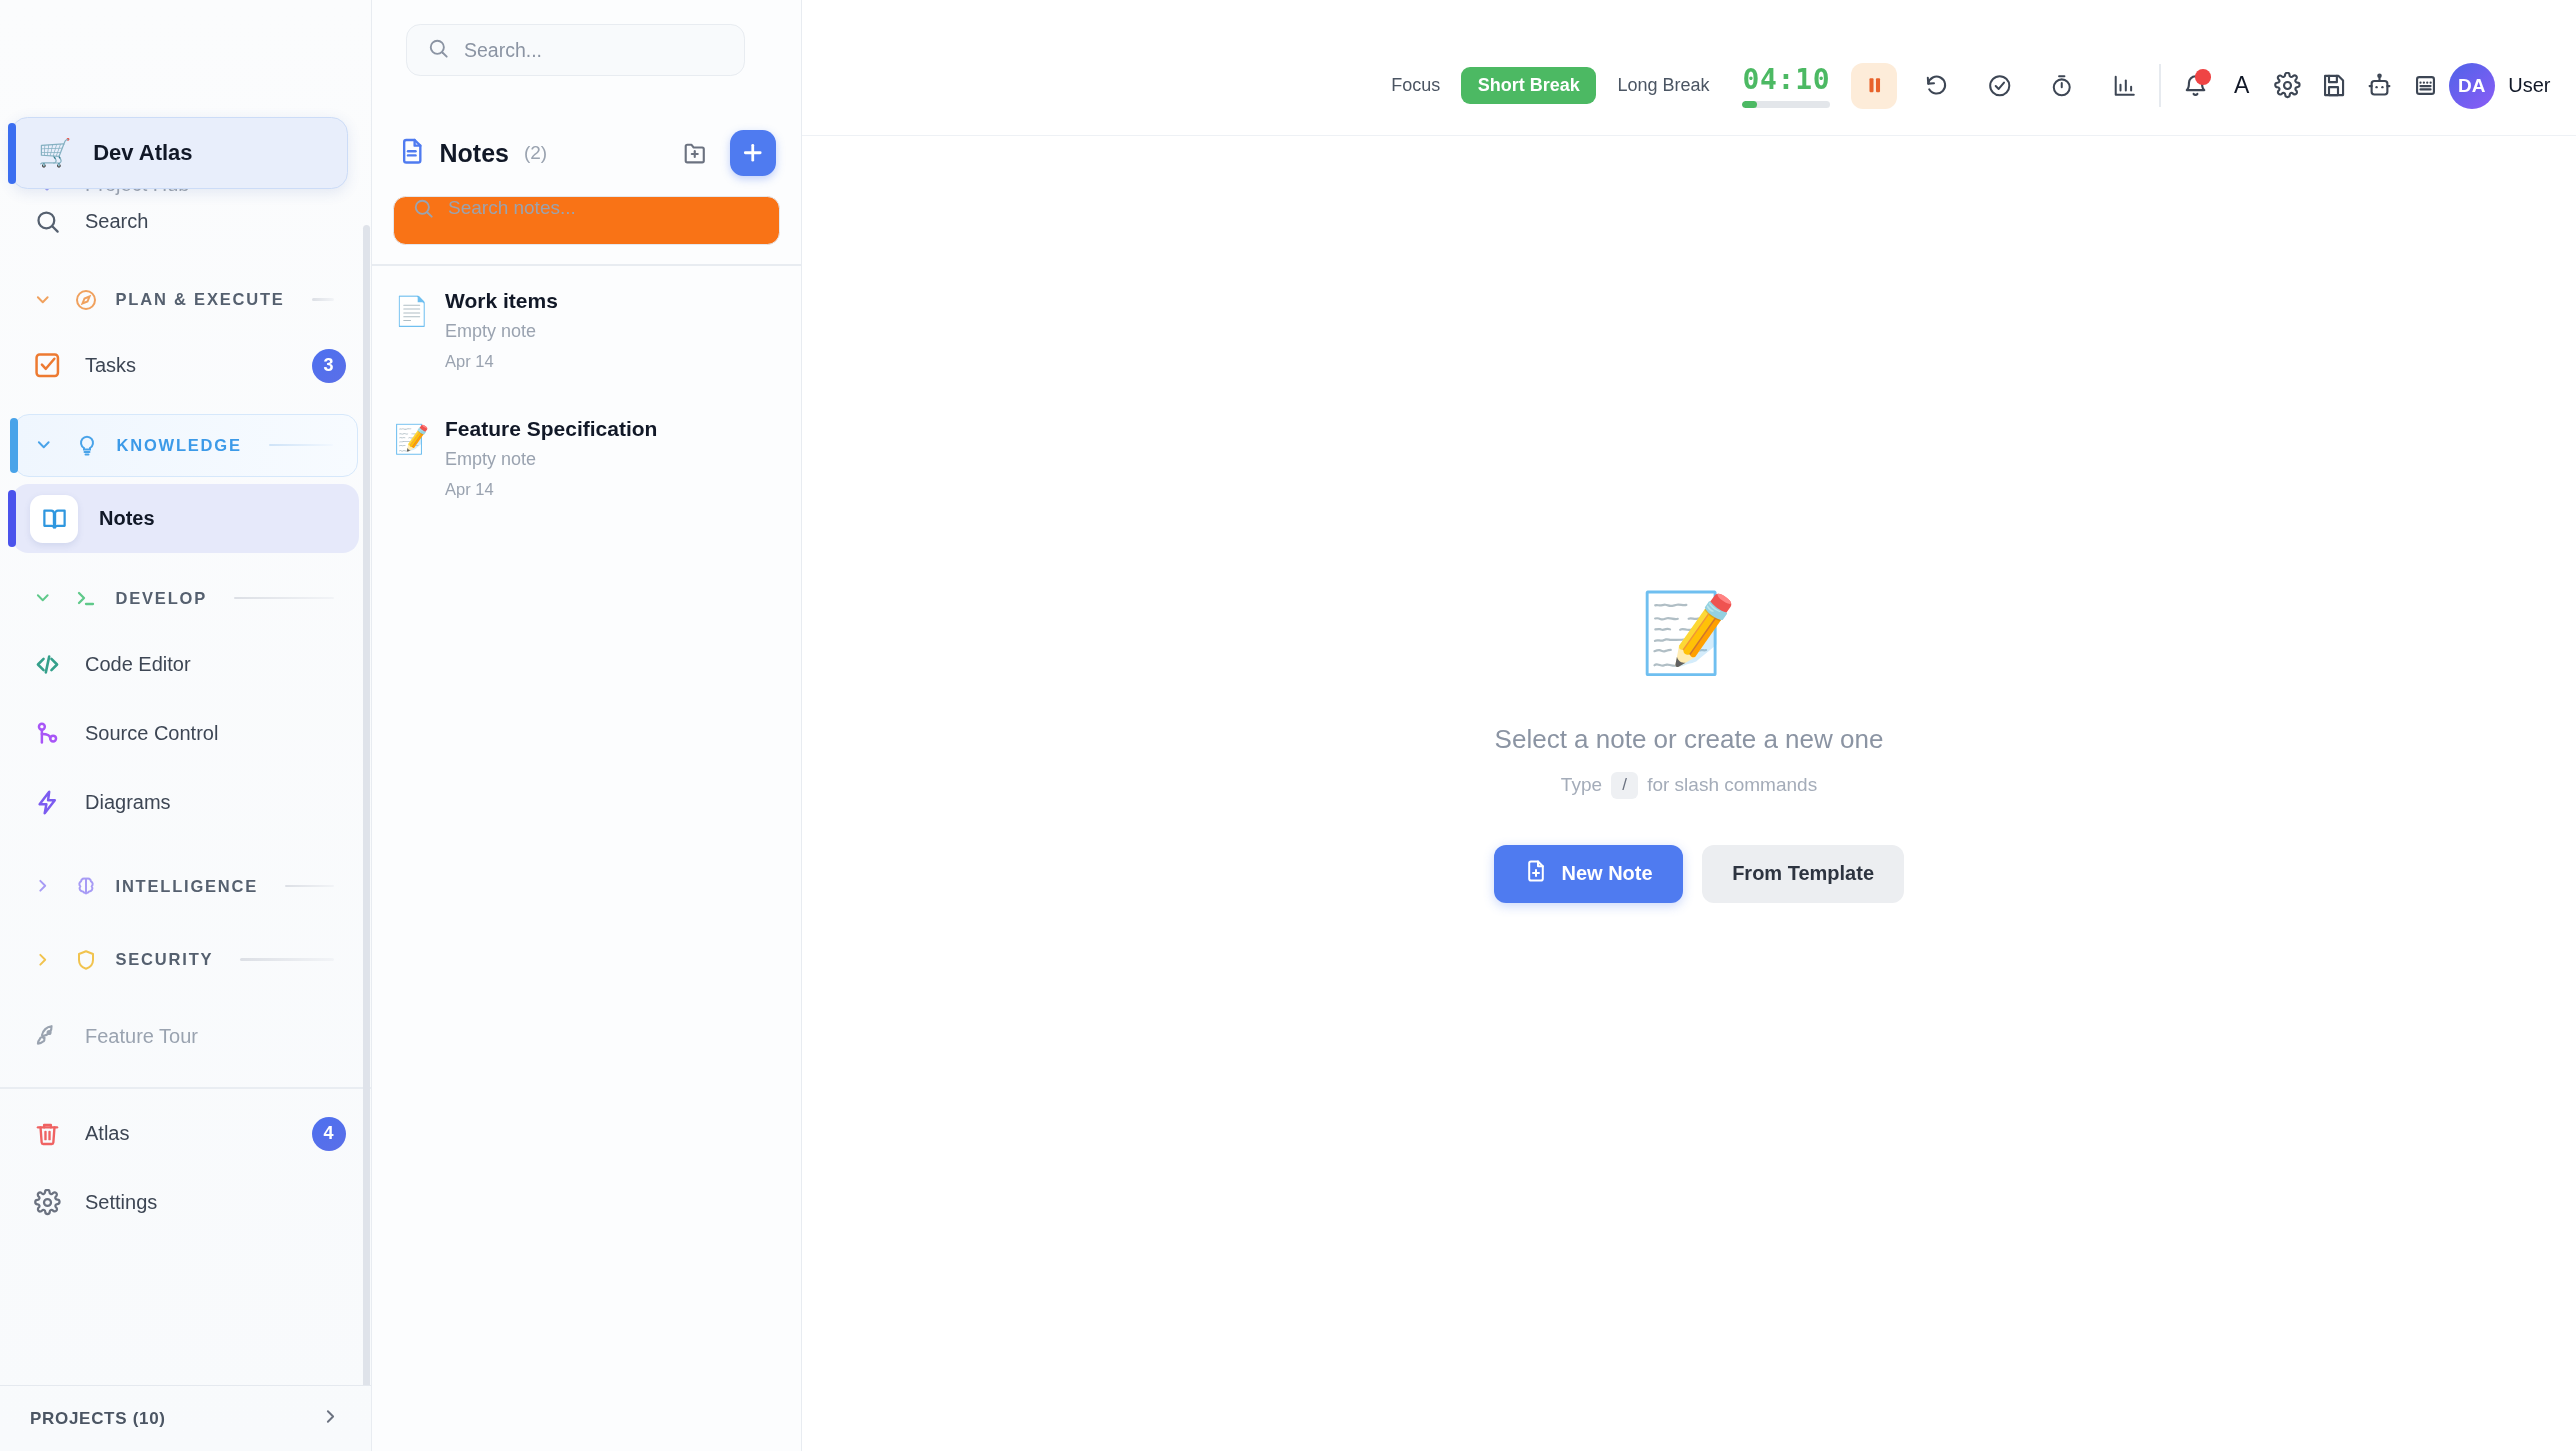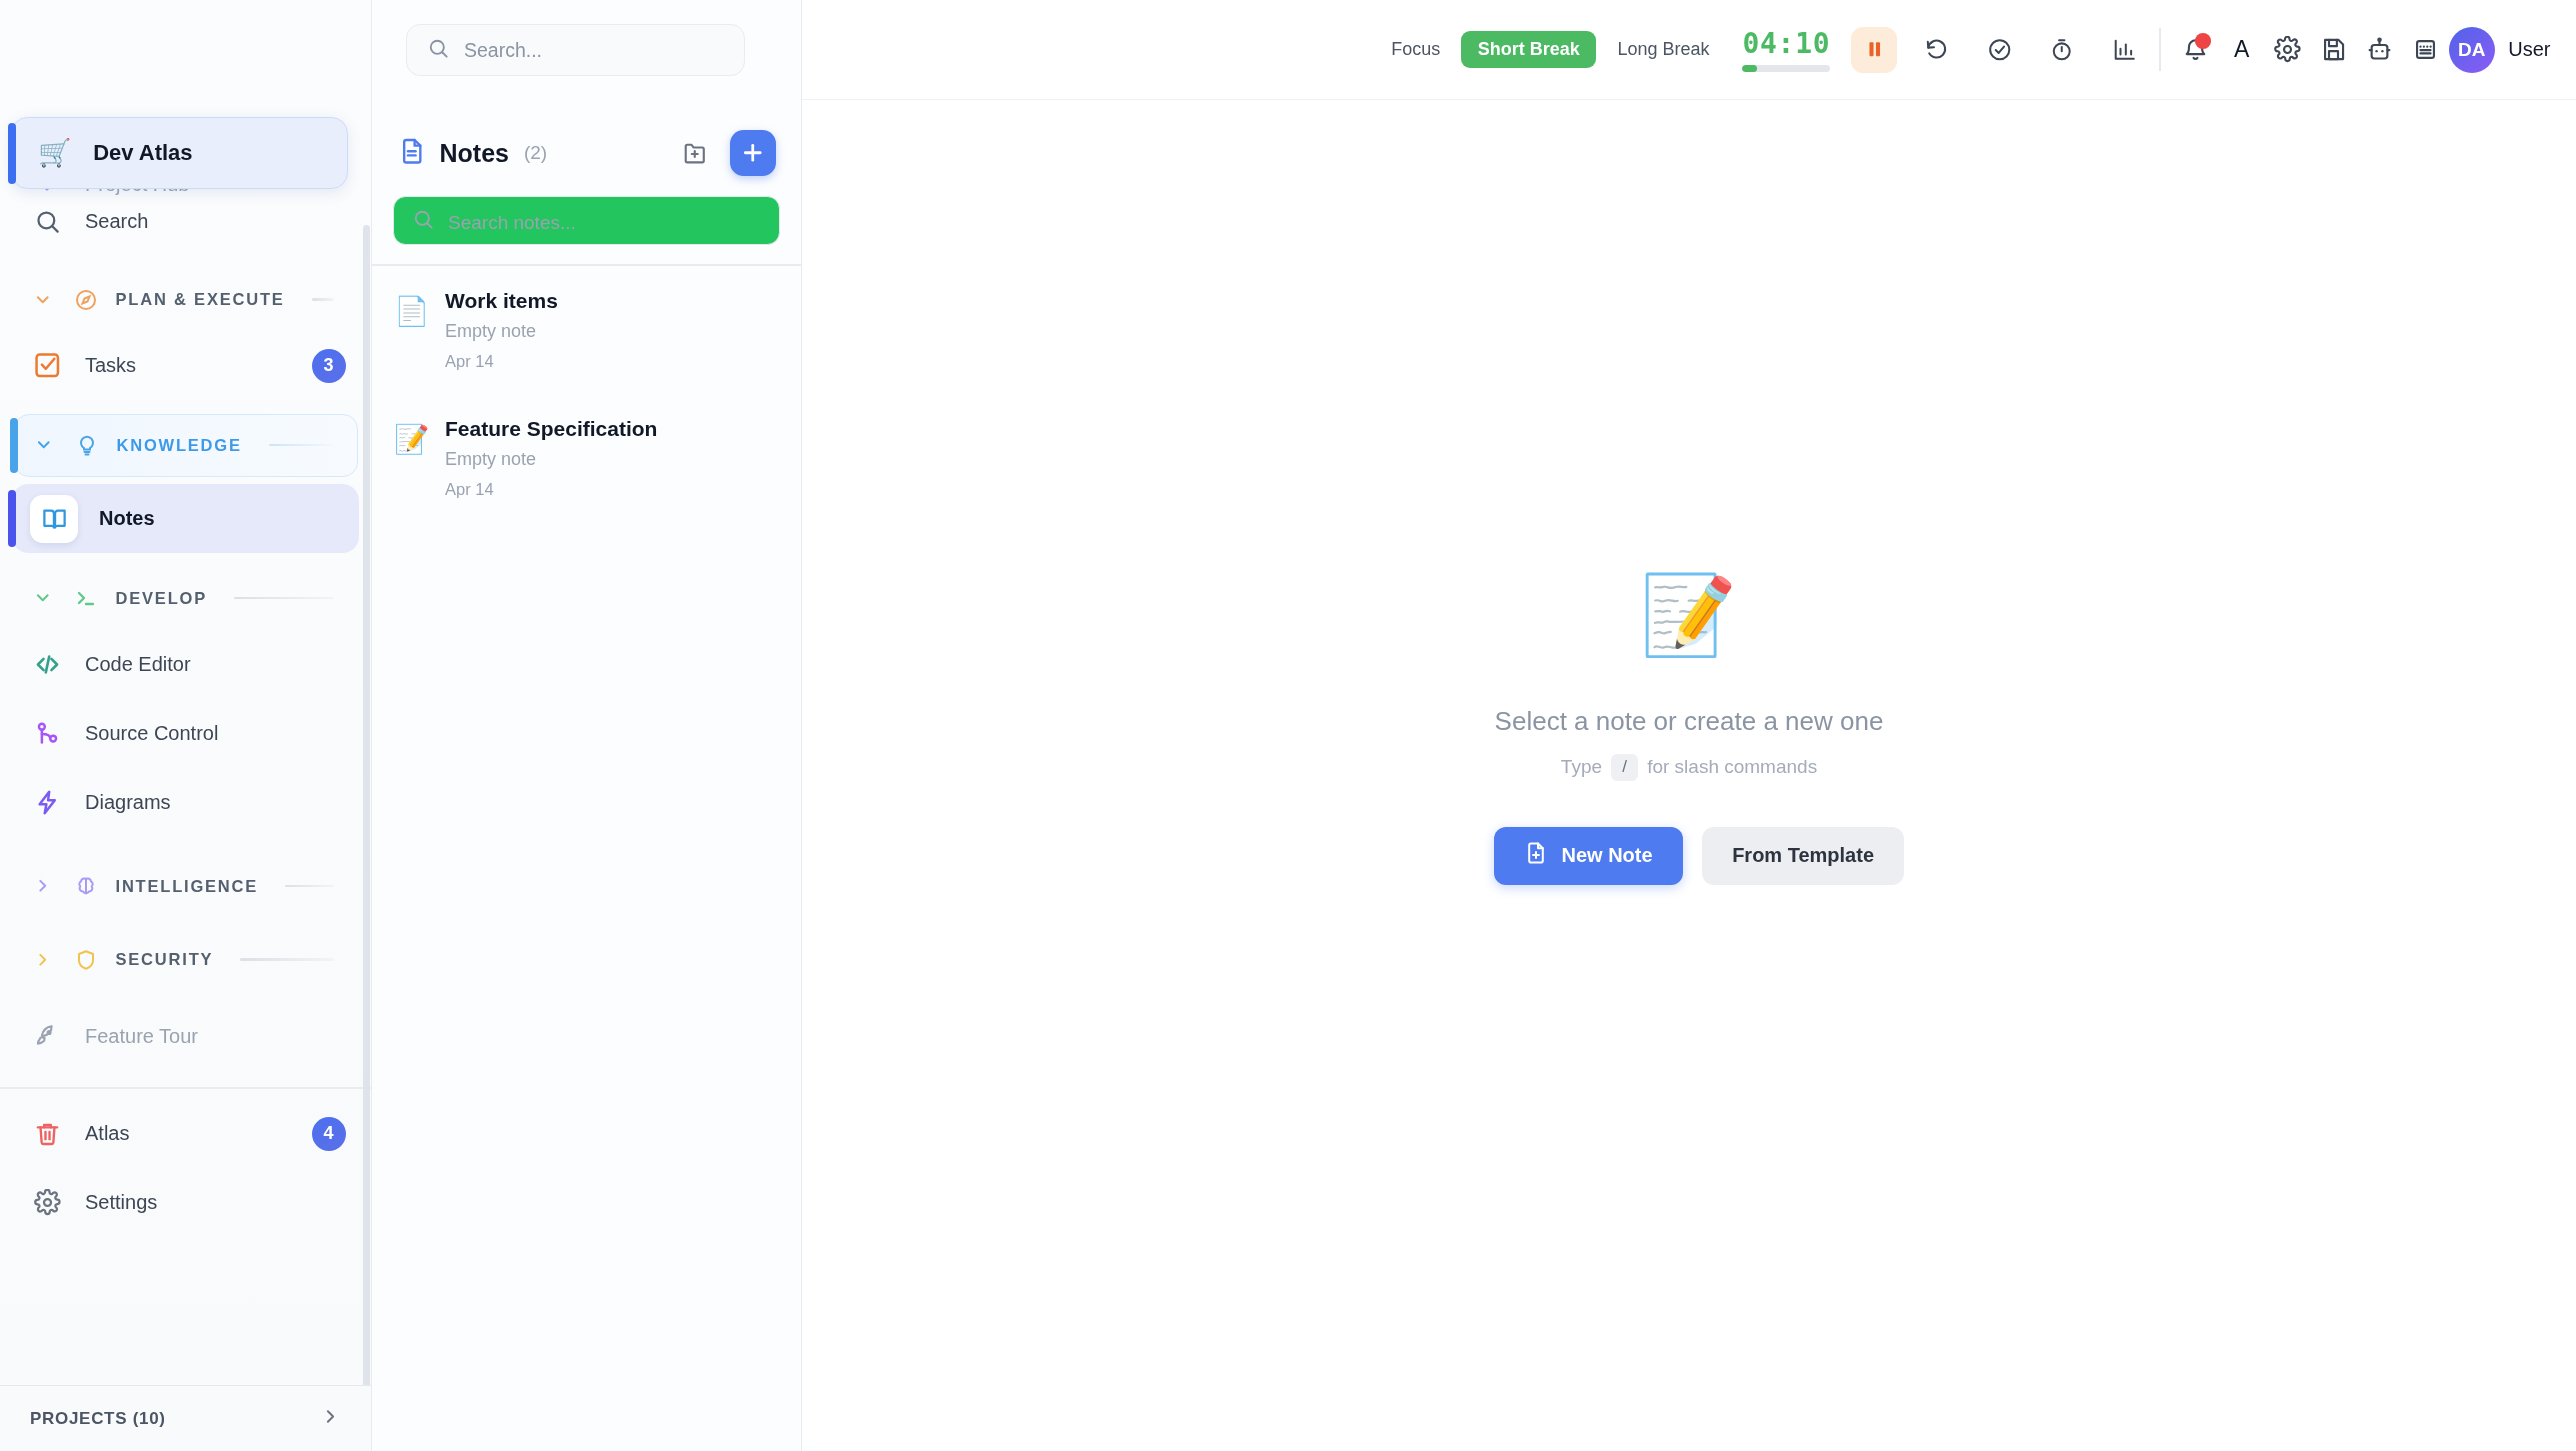--- a/index.html
+++ b/index.html
@@ -95,34 +95,34 @@
   
   #notelist { width:430px; flex:0 0 430px; background:#fcfdfe; border-right:1.5px solid #e8ecf1; display:flex; flex-direction:column; }
   .nl-head { padding:30px 25.5px 19.5px 25.5px; display:flex; align-items:center; gap:13.5px; }
   .nl-title { font-size:25px; font-weight:700; color:#111827; }
   .nl-count { font-size:19px; color:#9aa3b0; margin-left:1.5px; }
   .nl-sp { flex:1; }
   .nl-btn { width:42px; height:42px; display:flex; align-items:center; justify-content:center; color:#6b7280; cursor:pointer; border-radius:9px; }
   .nl-add { width:46px; height:46px; border-radius:13.5px; background:#4f7bf0; color:#fff; display:flex; align-items:center; justify-content:center; cursor:pointer; box-shadow:0 3px 9px rgba(79,123,240,.35); }
   .nl-search {
     margin:0 21px 19.5px 21px; height:49px; border:1.5px solid #e4e8ee; border-radius:12.7px;
-    background:#22c55e; display:flex; align-items:flex-end; gap:13.5px; padding:10px 18px;
+    background:#f97316; display:flex; align-items:flex-start; gap:13.5px; padding:0 18px;
   }
   .nl-search input { border:none; outline:none; font-size:19px; color:#374151; background:transparent; width:100%; font-family:inherit; }
   .nl-search input::placeholder { color:#9aa3b0; }
   .nl-divider { height:1.5px; background:#e8ecf1; }
   .note-item { display:flex; gap:16.5px; padding:22.5px 22.5px 22.5px 22.5px; cursor:pointer; }
   .note-emoji { font-size:28.5px; line-height:1; padding-top:9px; width:34px; flex:0 0 34px; }
   .note-body { flex:1; }
   .note-name { font-size:21px; font-weight:700; color:#111827; line-height:1.2; }
   .note-prev { font-size:18px; color:#9aa3b0; margin-top:7.5px; }
   .note-date { font-size:16.5px; color:#9aa3b0; margin-top:10.5px; }
 
   
-  #main { flex:1; display:flex; flex-direction:column; background:#fff; }
+  #main { flex:1; display:flex; flex-direction:column; background:#fff;margin-top:36px; }
   .topbar { height:100px; display:flex; align-items:center; padding:0 25.5px 0 25.5px; border-bottom:1.5px solid #eef1f5; background:#fff; gap:0; }
   .tb-spacer { flex:1; }
   .pomo { display:flex; align-items:center; gap:16.5px; }
   .pomo-tab { font-size:18px; color:#4b5563; cursor:pointer; padding:3px 4.5px; }
   .pomo-tab.on { background:#4cb963; color:#fff; font-weight:600; border-radius:9px; padding:8.2px 16.5px; }
   .pomo-timer { position:relative; margin-left:12px; margin-right:4.5px; }
   .pomo-time { font-family:"DejaVu Sans Mono", monospace; font-size:28px; font-weight:700; color:#4cb963; letter-spacing:0.7px; }
   .pomo-bar { width:100%; height:6.7px; background:#e3e6ea; border-radius:4.5px; margin-top:5.2px; overflow:hidden; }
   .pomo-fill { height:100%; background:#4cb963; border-radius:4.5px; }
   .pomo-pause { width:46px; height:46px; border-radius:12px; background:#fdecd9; display:flex; align-items:center; justify-content:center; cursor:pointer; }

